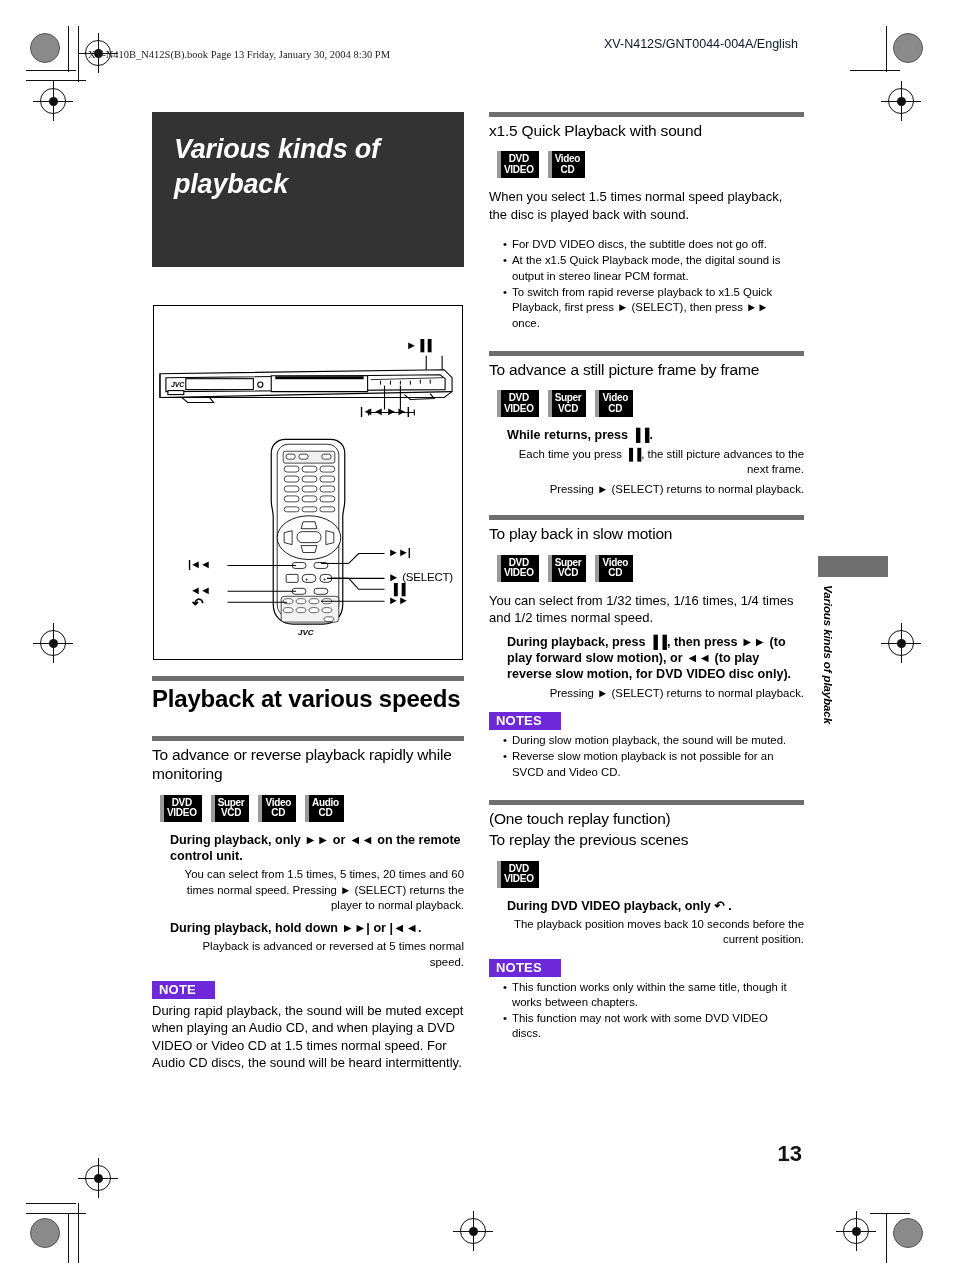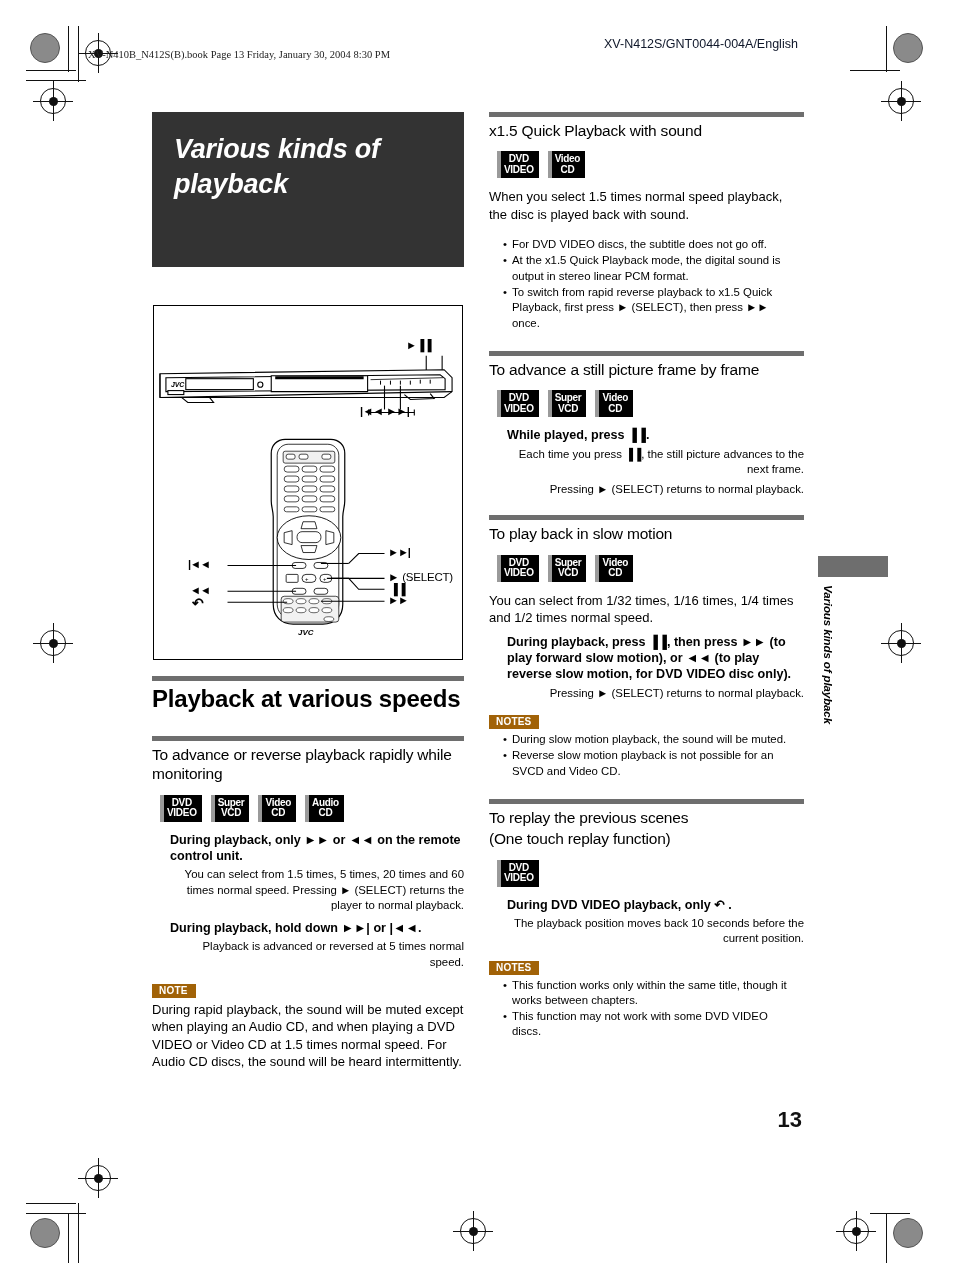--- a/index.html
+++ b/index.html
@@ -192,25 +192,25 @@
   ul.bullets li::before {
     content: "\2022";
     position: absolute;
     left: 0;
     top: 0;
   }
 
   
   .note-badge {
     display: inline-block;
-    background: #a16207;
+    background: #6d28d9;
     color: #ffffff;
-    font-size: 10px;
+    font-size: 13px;
     font-weight: bold;
-    padding: 1px 8px 2px 7px;
+    padding: 1px 19px 2px 7px;
     letter-spacing: 0.2px;
   }
   .note-wrap {
     margin-top: 10px;
   }
   .note-wrap .note-body {
     margin-top: 3px;
   }
 
   
@@ -233,21 +233,21 @@
     font-style: italic;
     writing-mode: vertical-rl;
     white-space: nowrap;
     letter-spacing: -0.1px;
   }
 
   
   .page-num {
     position: absolute;
     right: 152px;
-    top: 1107px;
+    top: 1141px;
     font-size: 22px;
     font-weight: bold;
     color: #111;
   }
 </style>
 </head>
 <body>
 
 <div id="page">
 
@@ -551,21 +551,21 @@
           <span class="l1">Super</span>
           <span class="l2">VCD</span>
         </div>
         <div class="disc-badge">
           <span class="l1">Video</span>
           <span class="l2">CD</span>
         </div>
       </div>
 
       <div class="indent-block">
-        <div class="step-head">While played, press ▐▐.</div>
+        <div class="step-head">While returns, press ▐▐.</div>
         <div class="step-body">Each time you press ▐▐, the still picture advances to the next frame.</div>
         <div class="step-body">Pressing ► (SELECT) returns to normal playback.</div>
       </div>
     </div>
 
     <div style="margin-top:18px;">
       <div class="rule-thick"></div>
       <div class="h-sub">To play back in slow motion</div>
 
       <div class="badge-row">
@@ -594,22 +594,22 @@
         <span class="note-badge">NOTES</span>
         <ul class="bullets note-body">
           <li>During slow motion playback, the sound will be muted.</li>
           <li>Reverse slow motion playback is not possible for an SVCD and Video CD.</li>
         </ul>
       </div>
     </div>
 
     <div style="margin-top:20px;">
       <div class="rule-thick"></div>
+      <div class="h-sub">(One touch replay function)</div>
       <div class="h-sub">To replay the previous scenes</div>
-      <div class="h-sub">(One touch replay function)</div>
 
       <div class="badge-row">
         <div class="disc-badge">
           <span class="l1">DVD</span>
           <span class="l2">VIDEO</span>
         </div>
       </div>
 
       <div class="indent-block">
         <div class="step-head">During DVD VIDEO playback, only ↶ .</div>

